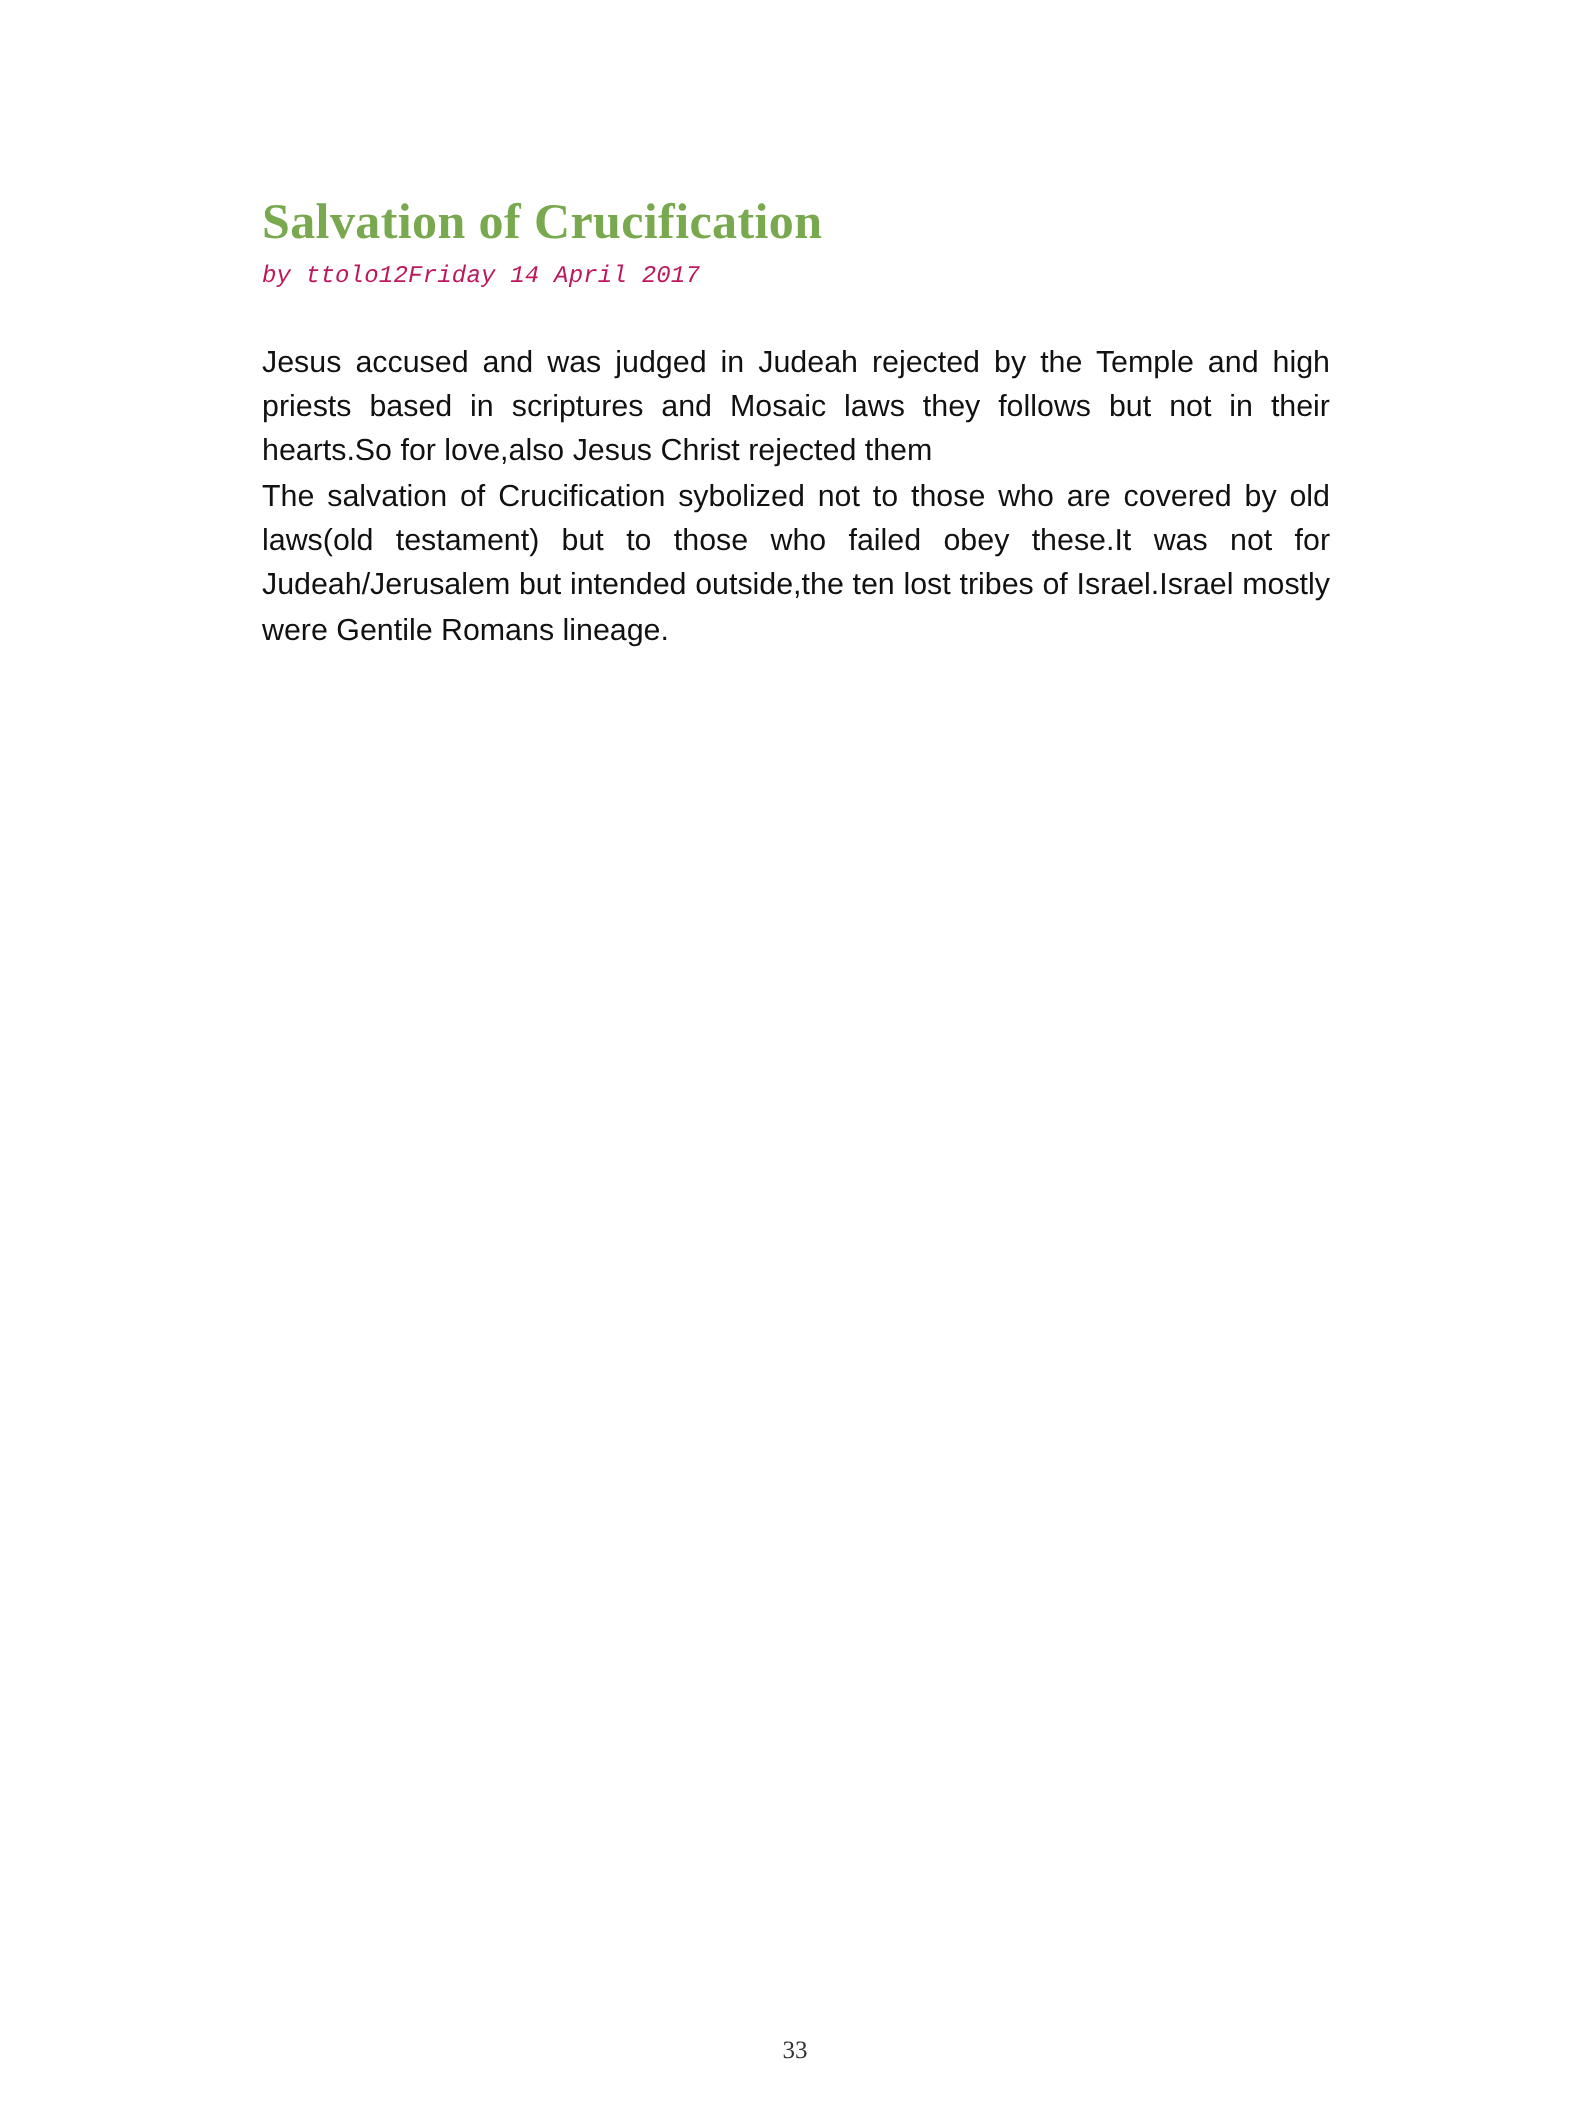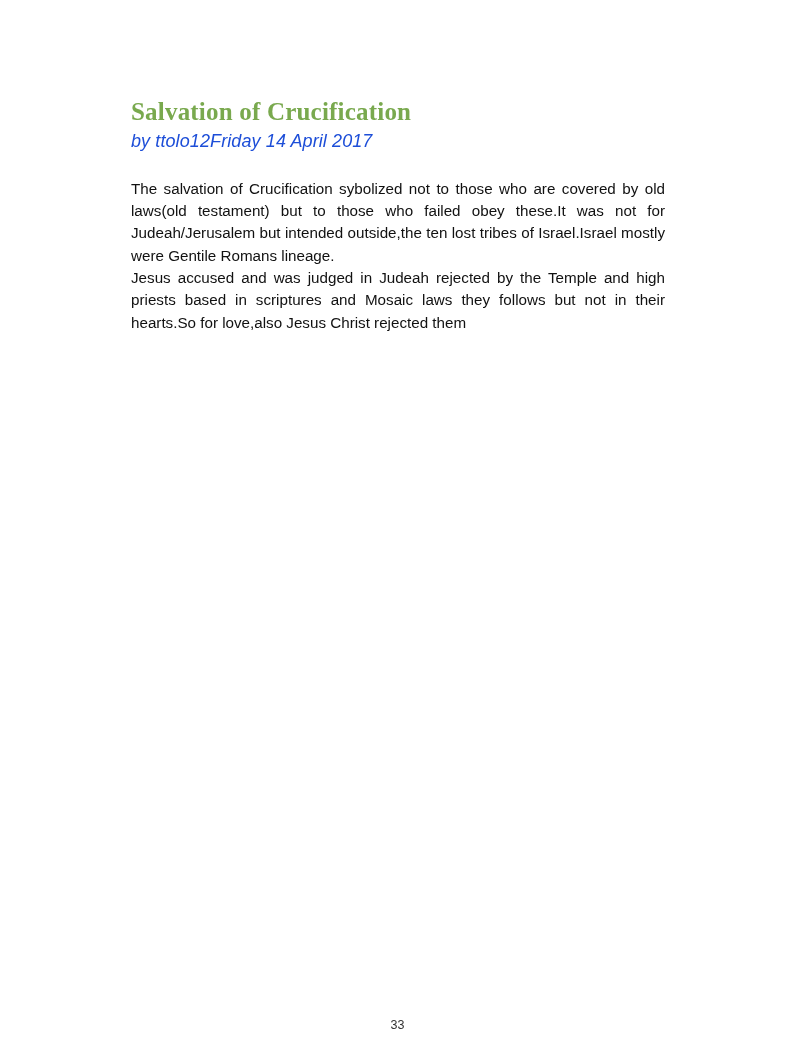--- a/index.html
+++ b/index.html
@@ -31,24 +31,24 @@
   .doc-title {
     font-family: "Liberation Serif", serif;
     font-weight: bold;
     font-size: 25px;
     line-height: 1.15;
     color: #79a94e;
     margin: 0 0 4px 0;
     letter-spacing: 0.2px;
   }
   .byline {
-    font-family: Liberation Sans, sans-serif;
+    font-family: Liberation Mono, monospace;
     font-style: italic;
-    font-size: 18px;
-    color: #1d4ed8;
+    font-size: 12px;
+    color: #be185d;
     margin: 0 0 26px 0;
     letter-spacing: 0.1px;
   }
   .body-text p {
     font-family: "Liberation Sans", sans-serif;
     font-size: 15.2px;
     line-height: 22.3px;
     text-align: justify;
     margin: 0;
     color: #111111;
@@ -56,38 +56,38 @@
   }
   .body-text p:last-child {
     text-align: justify;
   }
   .page-number {
     position: absolute;
     left: 0;
     right: 0;
     top: 1018px;
     text-align: center;
-    font-family: Liberation Sans, sans-serif;
+    font-family: Liberation Serif, serif;
     font-size: 12.5px;
     color: #333333;
   }
 </style>
 </head>
 <body>
 
 <div class="page">
 
   <div class="content">
 
     <h1 class="doc-title">Salvation of Crucification</h1>
 
     <div class="byline">by ttolo12Friday 14 April 2017</div>
 
     <div class="body-text">
+      <p>Jesus accused and was judged in Judeah rejected by the Temple and high priests based in scriptures and Mosaic laws they follows but not in their hearts.So for love,also Jesus Christ rejected them</p>
       <p>The salvation of Crucification sybolized not to those who are covered by old laws(old testament) but to those who failed obey these.It was not for Judeah/Jerusalem but intended outside,the ten lost tribes of Israel.Israel mostly were Gentile Romans lineage.</p>
-      <p>Jesus accused and was judged in Judeah rejected by the Temple and high priests based in scriptures and Mosaic laws they follows but not in their hearts.So for love,also Jesus Christ rejected them</p>
     </div>
 
   </div>
 
   <div class="page-number">33</div>
 
 </div>
 
 </body></html>

